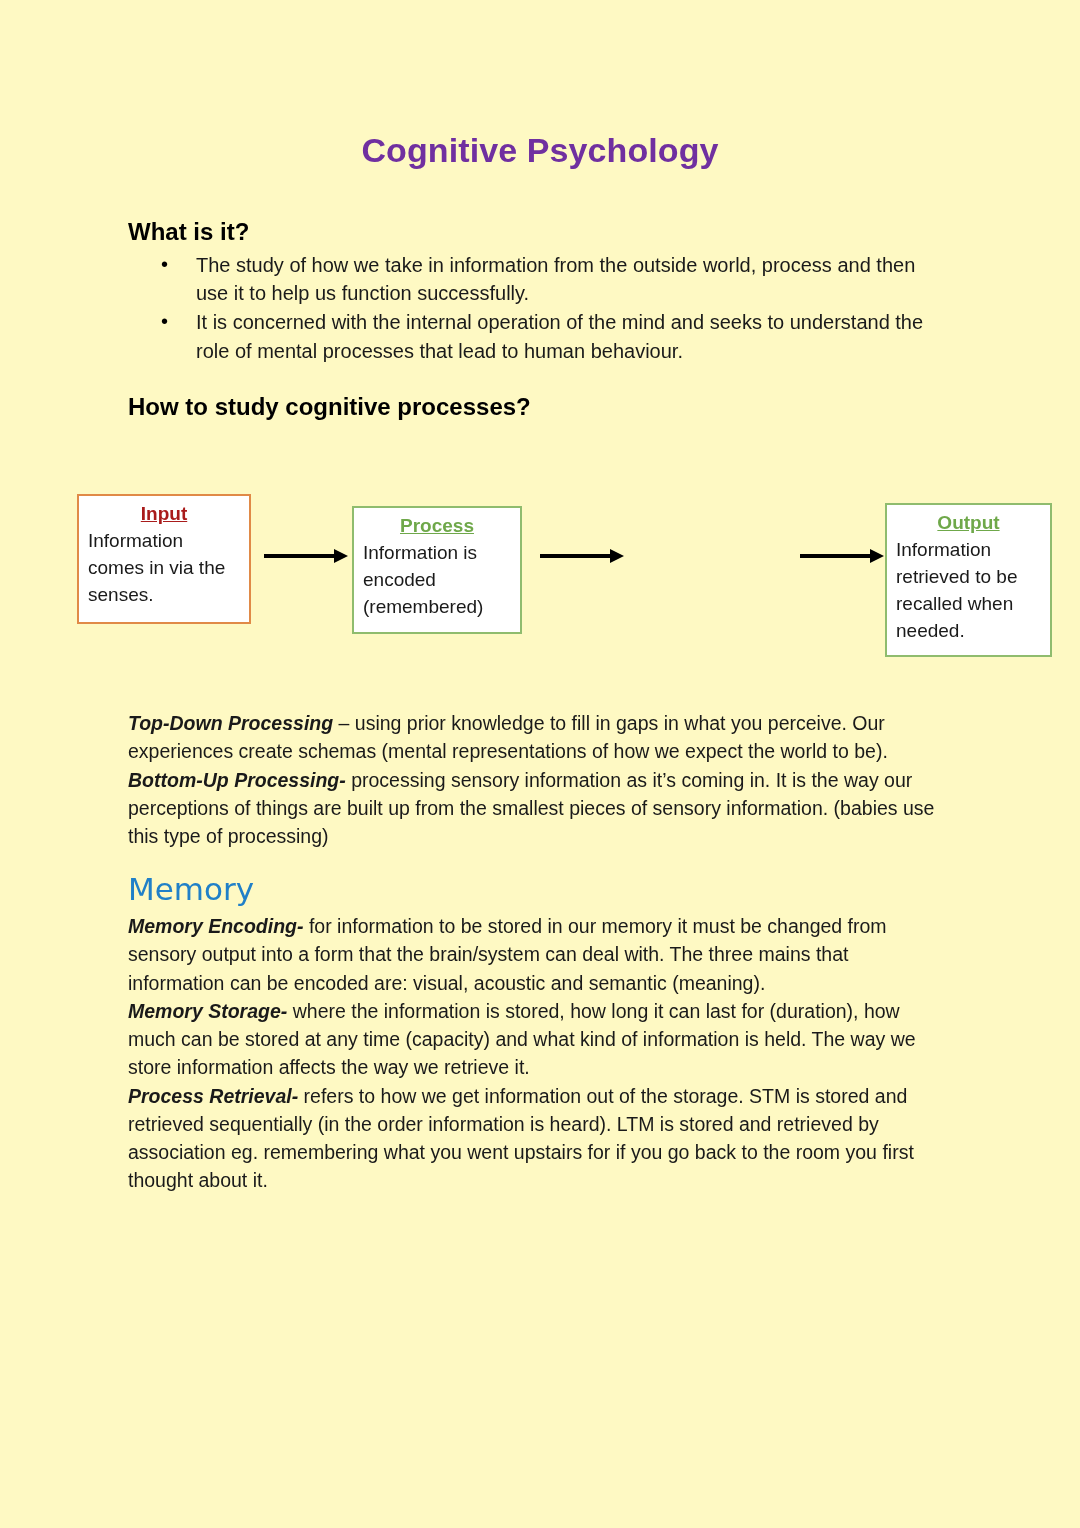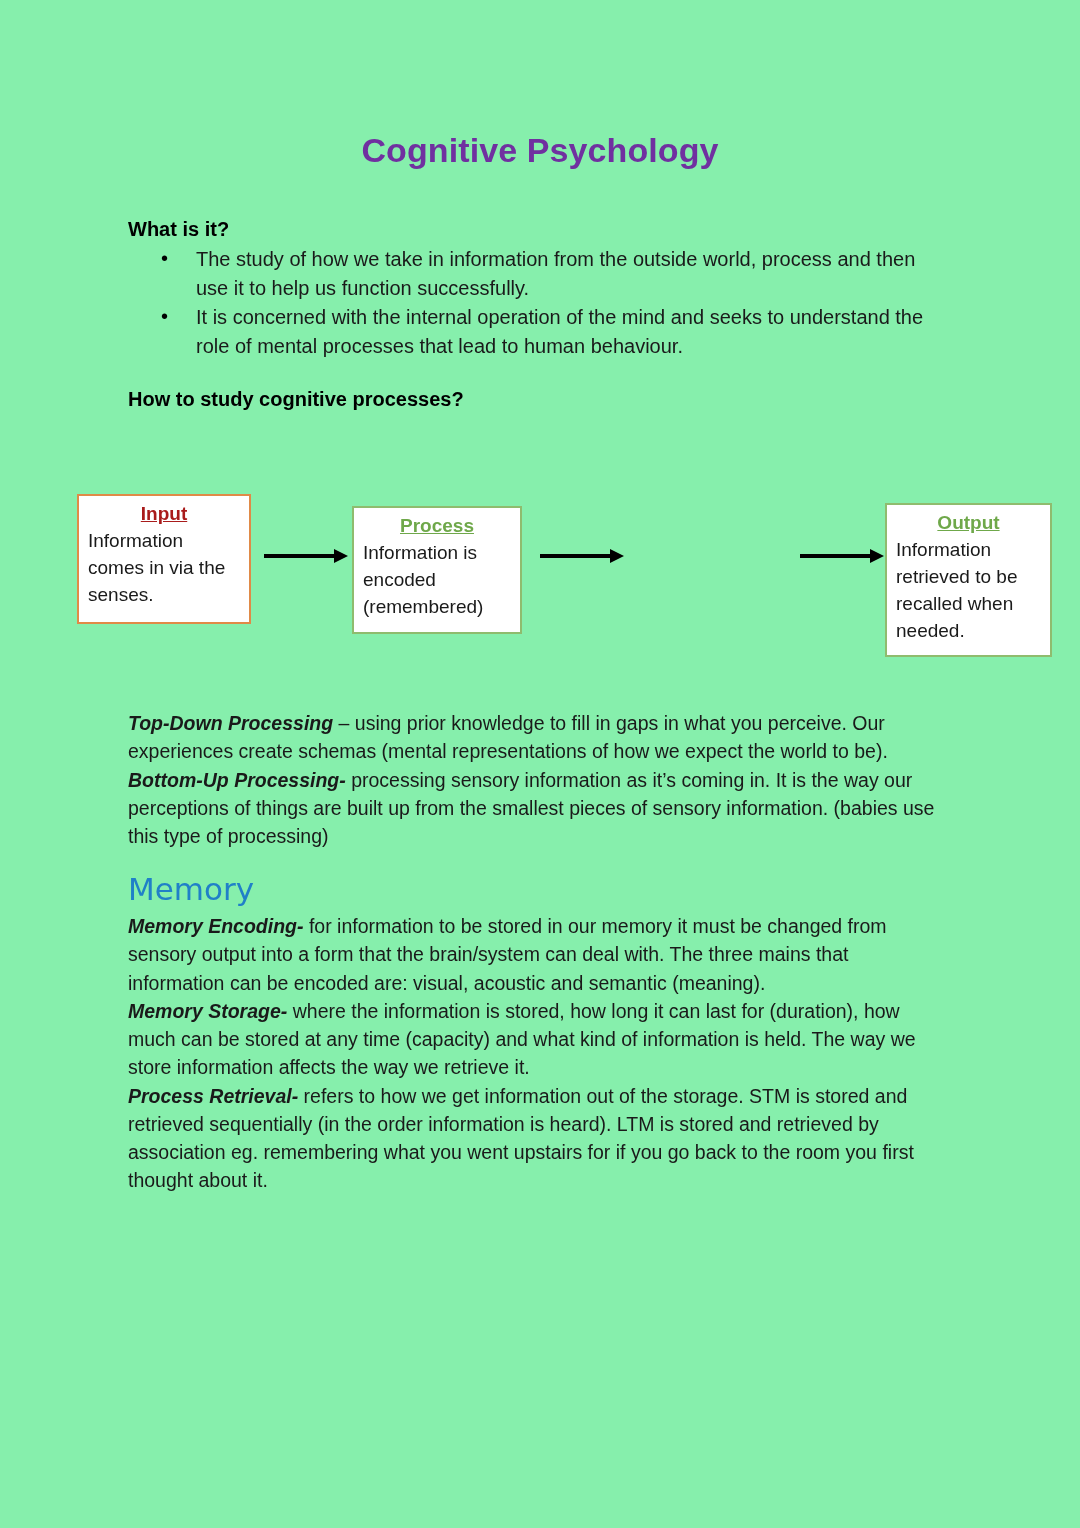--- a/index.html
+++ b/index.html
@@ -12,21 +12,21 @@
     height: 1528px;
     position: relative;
     font-family: "Liberation Sans", sans-serif;
     color: #000000;
     -webkit-font-smoothing: antialiased;
   }
 
   .page {
     position: absolute;
     inset: 0;
-    background: #86efac;
+    background: #fef9c3;
   }
 
   
   .doc-title {
     position: absolute;
     left: 0;
     right: 0;
     top: 131px;
     text-align: center;
     font-size: 34px;
@@ -37,21 +37,21 @@
 
   
   .content {
     position: absolute;
     left: 128px;
     top: 216px;
     width: 822px;
   }
 
   .section-heading {
-    font-size: 20px;
+    font-size: 24px;
     font-weight: bold;
     color: #000000;
     margin: 0 0 3px 0;
     line-height: 1.32;
   }
   .gap-md { height: 25px; }
 
   ul.bullets {
     list-style: none;
     margin: 0;

